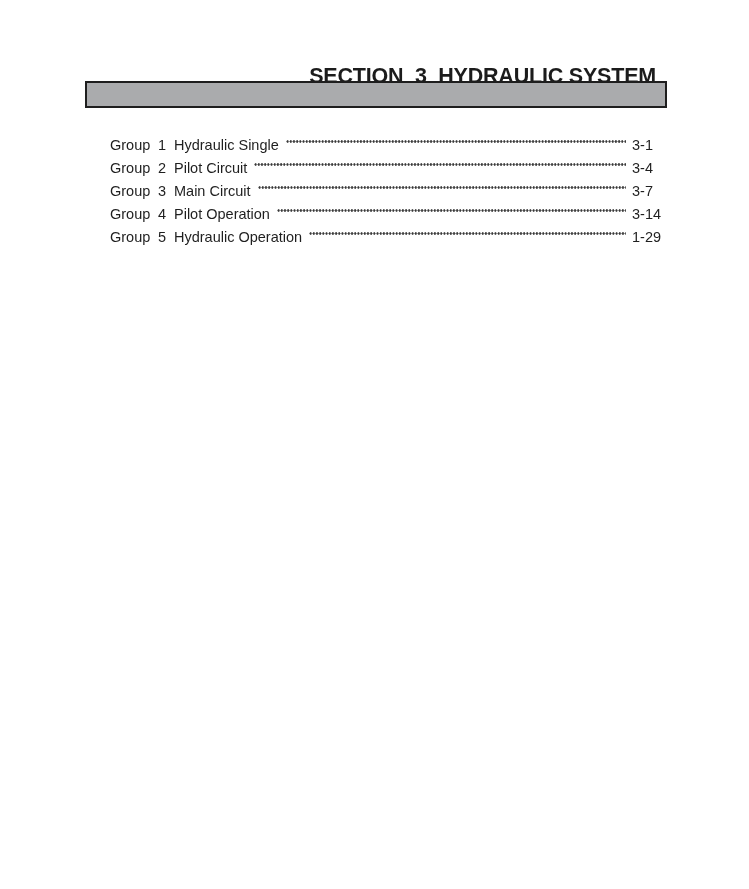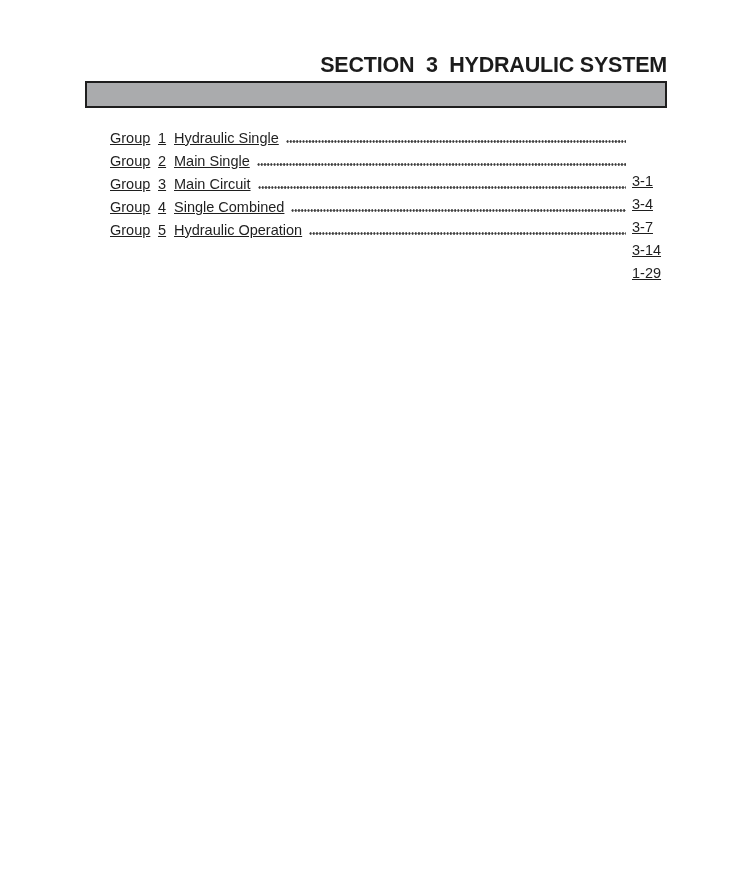--- a/index.html
+++ b/index.html
@@ -14,21 +14,21 @@
     background: #ffffff;
     font-family: "Liberation Sans", sans-serif;
     color: #1f1f1f;
     overflow: hidden;
   }
   
   .section-title {
     position: absolute;
     top: 53px;
     right: 82px;
-    margin: 0;
+    margin: 11px;
     font-size: 21.5px;
     line-height: 25px;
     font-weight: 700;
     letter-spacing: -0.2px;
     white-space: pre;
     color: #1c1c1c;
   }
   .header-bar {
     position: absolute;
     left: 85px;
@@ -41,25 +41,24 @@
   }
   
   .toc {
     position: absolute;
     left: 110px;
     top: 130px;
     width: 556px;
   }
   .toc-row {
     display: flex;
-    align-items: flex-start;
+    align-items: flex-end;
     height: 23px;
     font-size: 14.5px;
     color: #1f1f1f;
-    text-decoration: underline;
   }
   .toc-row .grp {
     width: 48px;
     flex: 0 0 auto;
   }
   .toc-row .num {
     width: 16px;
     flex: 0 0 auto;
   }
   .toc-row .ttl {
@@ -98,37 +97,37 @@
       <span class="grp">Group</span>
       <span class="num">1</span>
       <span class="ttl">Hydraulic Single</span>
       <span class="leader"></span>
       <span class="pg">3-1</span>
     </div>
 
     <div class="toc-row">
       <span class="grp">Group</span>
       <span class="num">2</span>
-      <span class="ttl">Main Single</span>
+      <span class="ttl">Pilot Circuit</span>
       <span class="leader"></span>
       <span class="pg">3-4</span>
     </div>
 
     <div class="toc-row">
       <span class="grp">Group</span>
       <span class="num">3</span>
       <span class="ttl">Main Circuit</span>
       <span class="leader"></span>
       <span class="pg">3-7</span>
     </div>
 
     <div class="toc-row">
       <span class="grp">Group</span>
       <span class="num">4</span>
-      <span class="ttl">Single Combined</span>
+      <span class="ttl">Pilot Operation</span>
       <span class="leader"></span>
       <span class="pg">3-14</span>
     </div>
 
     <div class="toc-row">
       <span class="grp">Group</span>
       <span class="num">5</span>
       <span class="ttl">Hydraulic Operation</span>
       <span class="leader"></span>
       <span class="pg">1-29</span>

